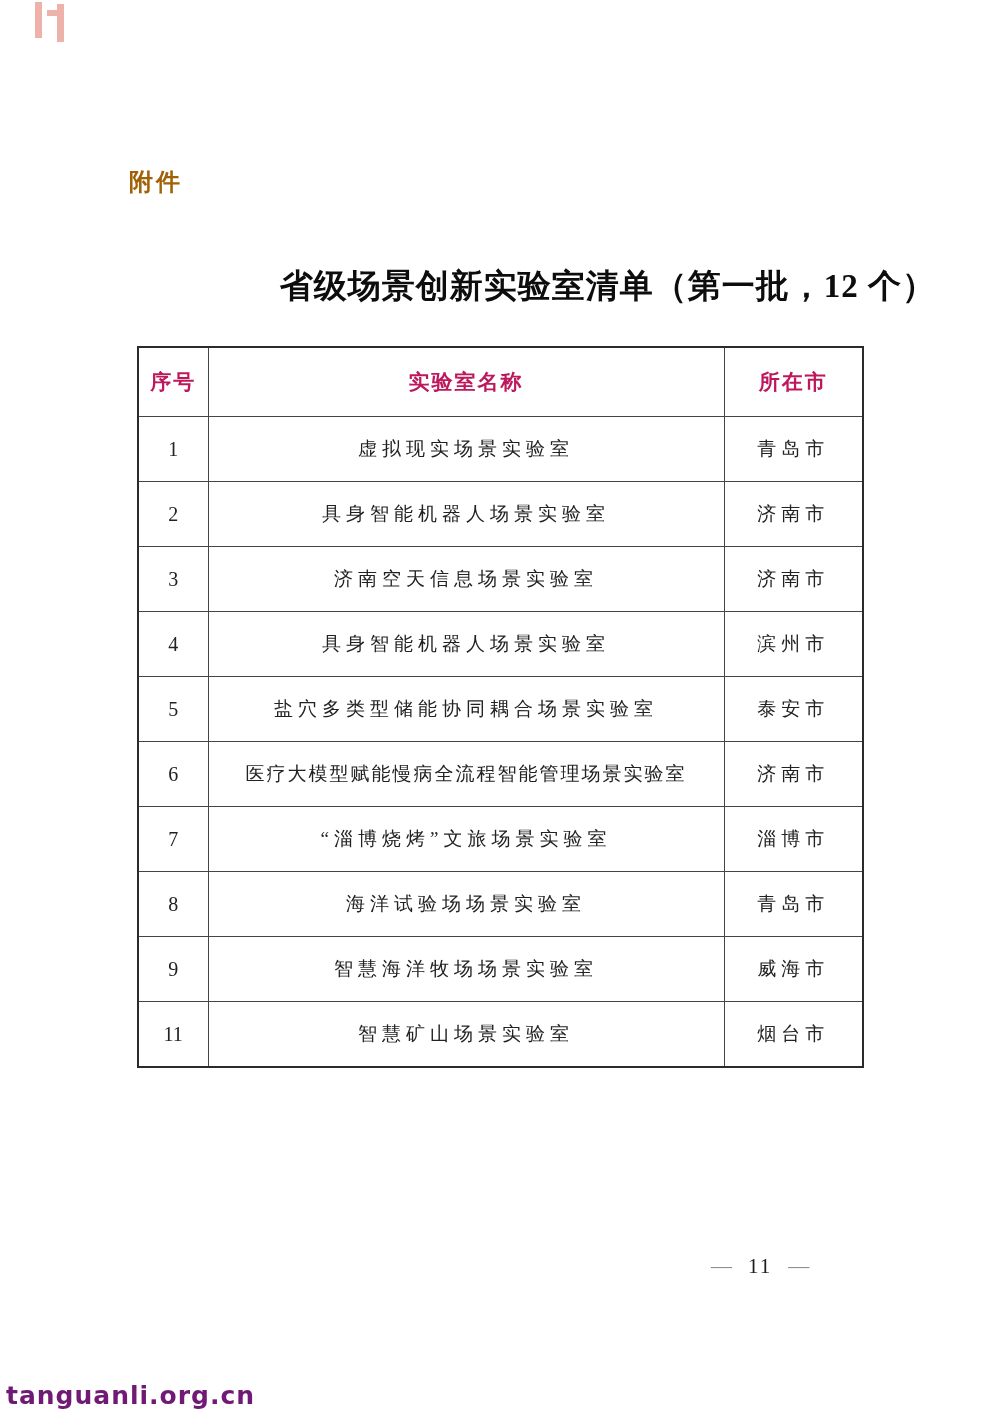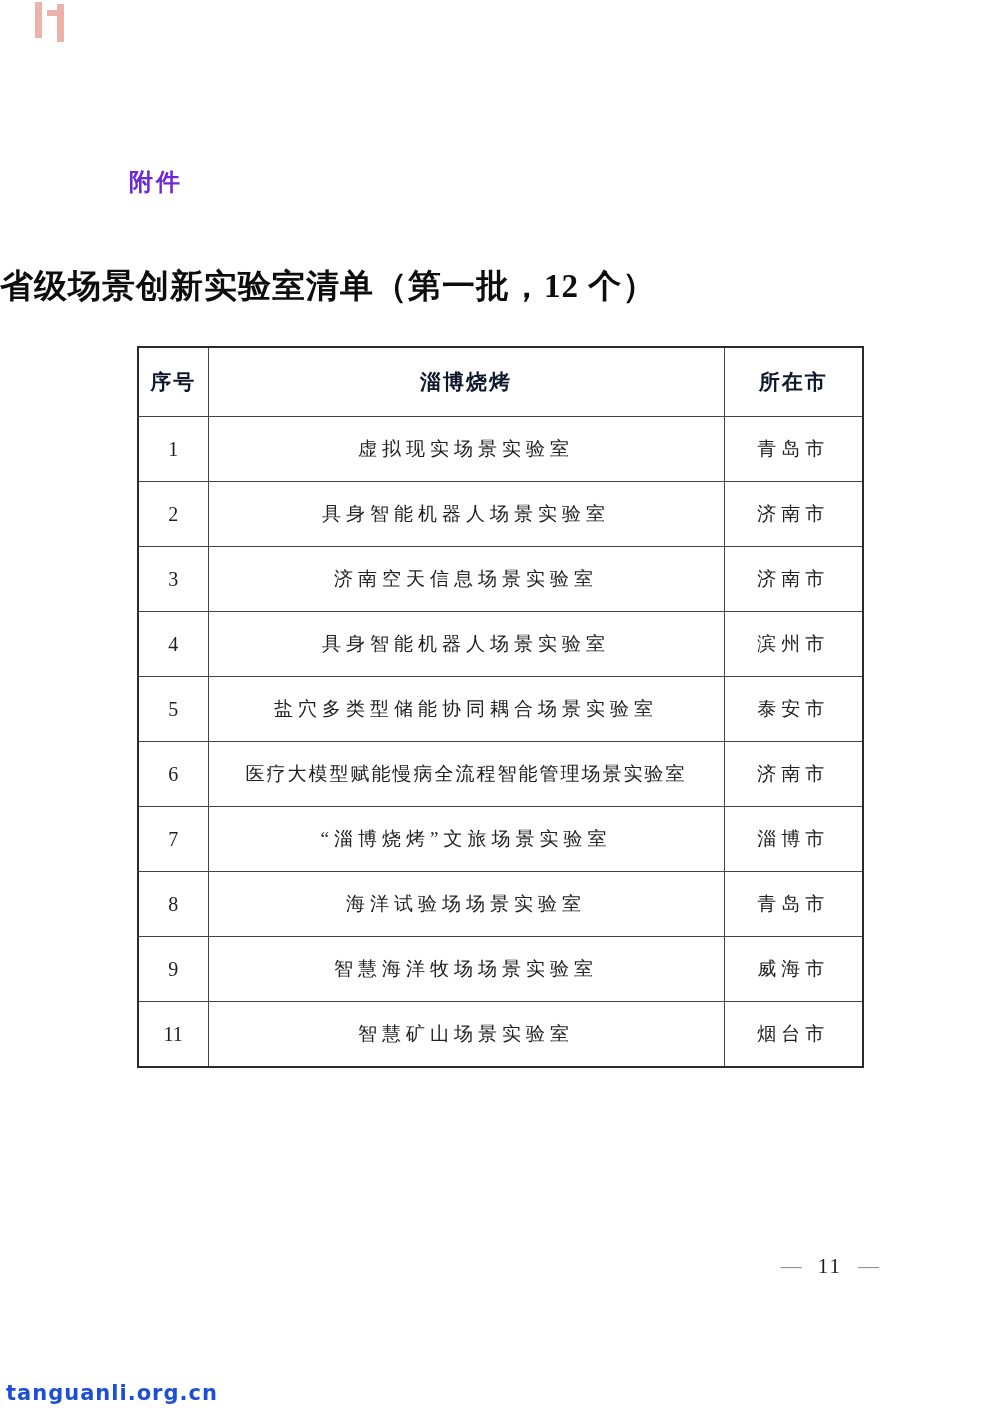--- a/index.html
+++ b/index.html
@@ -34,29 +34,29 @@
   .seal-stroke.s3 { left: 24px; top: 2px; width: 7px;  height: 38px; }
 
   .attachment-label {
     position: absolute;
     left: 129px;
     top: 166px;
     font-family: "Liberation Sans", sans-serif;
     font-weight: bold;
     font-size: 24px;
     letter-spacing: 3px;
-    color: #6d28d9;
+    color: #a16207;
   }
 
   .doc-title {
     position: absolute;
     left: 0;
     top: 264px;
     width: 936px;
-    text-align: left;
+    text-align: right;
     font-family: "Liberation Serif", serif;
     font-weight: bold;
     font-size: 33px;
     letter-spacing: 1px;
     color: #0d0d0d;
     white-space: nowrap;
   }
 
   .doc-table {
     position: absolute;
@@ -77,21 +77,21 @@
     vertical-align: middle;
     padding: 0 4px;
     overflow: hidden;
   }
   .doc-table thead th {
     height: 68px;
     font-family: "Liberation Sans", sans-serif;
     font-weight: bold;
     font-size: 21px;
     letter-spacing: 2px;
-    color: #0f172a;
+    color: #be185d;
   }
   .doc-table tbody td {
     height: 64px;
     font-family: "Liberation Serif", serif;
     font-size: 19px;
     color: #222222;
   }
   .doc-table tbody td.cell-no {
     letter-spacing: 0;
     font-size: 20px;
@@ -104,44 +104,44 @@
   
   .doc-table tbody tr:nth-child(6) td.cell-name {
     letter-spacing: 2px;
   }
 
   .page-footer {
     position: absolute;
     left: 695px;
     top: 1254px;
     width: 200px;
-    text-align: right;
+    text-align: left;
     font-family: "Liberation Serif", serif;
     font-size: 21px;
     color: #1c1c1c;
     white-space: nowrap;
   }
   .page-footer .dash {
     color: #8a8a8a;
     margin: 0 16px;
   }
   .page-footer .num {
     color: #1c1c1c;
     letter-spacing: 2px;
   }
 
   .watermark {
     position: absolute;
     left: 6px;
     top: 1381px;
     font-family: "DejaVu Sans", sans-serif;
     font-weight: bold;
-    font-size: 21px;
+    font-size: 25px;
     letter-spacing: 1px;
-    color: #1d4ed8;
+    color: #701a75;
     white-space: nowrap;
   }
 </style>
 </head>
 <body>
 
 <div class="seal-fragment">
   <span class="seal-stroke s1"></span>
   <span class="seal-stroke s2"></span>
   <span class="seal-stroke s3"></span>
@@ -153,21 +153,21 @@
 
 <table class="doc-table">
   <colgroup>
     <col class="c-no">
       <col class="c-name">
       <col class="c-city">
   </colgroup>
   <thead>
     <tr>
       <th>序号</th>
-      <th>淄博烧烤</th>
+      <th>实验室名称</th>
       <th>所在市</th>
     </tr>
   </thead>
   <tbody>
     <tr>
       <td class="cell-no">1</td>
       <td class="cell-name">虚拟现实场景实验室</td>
       <td class="cell-city">青岛市</td>
     </tr>
     <tr>

